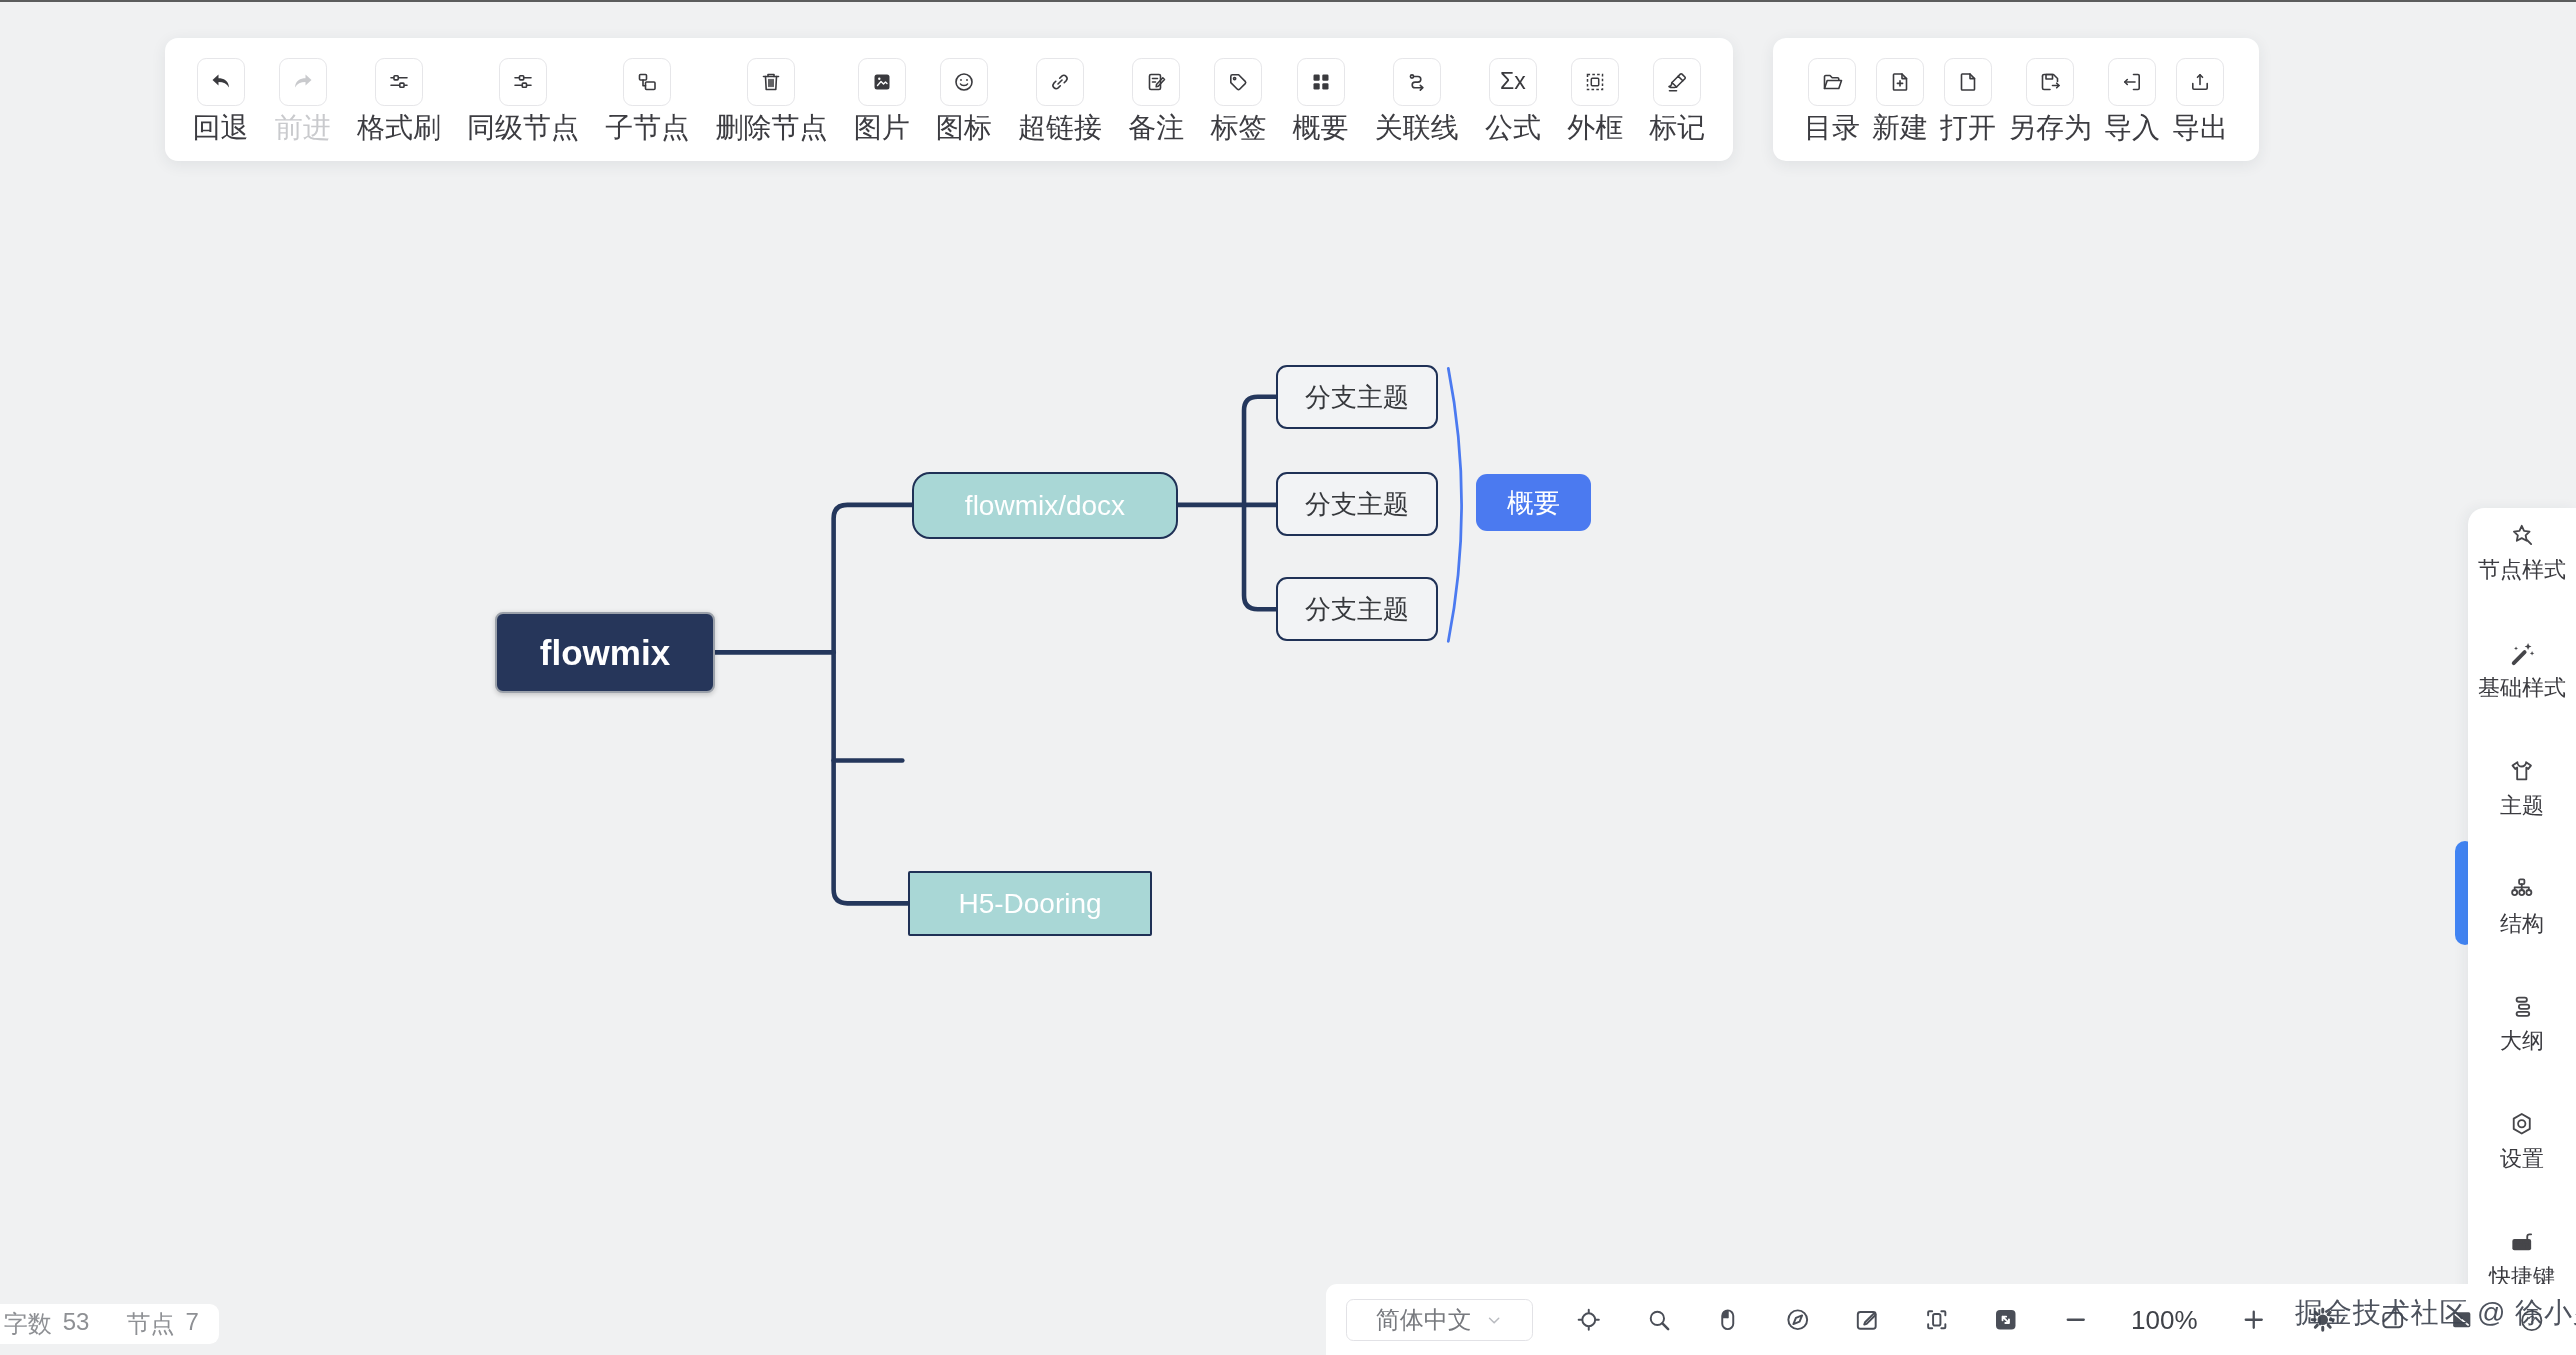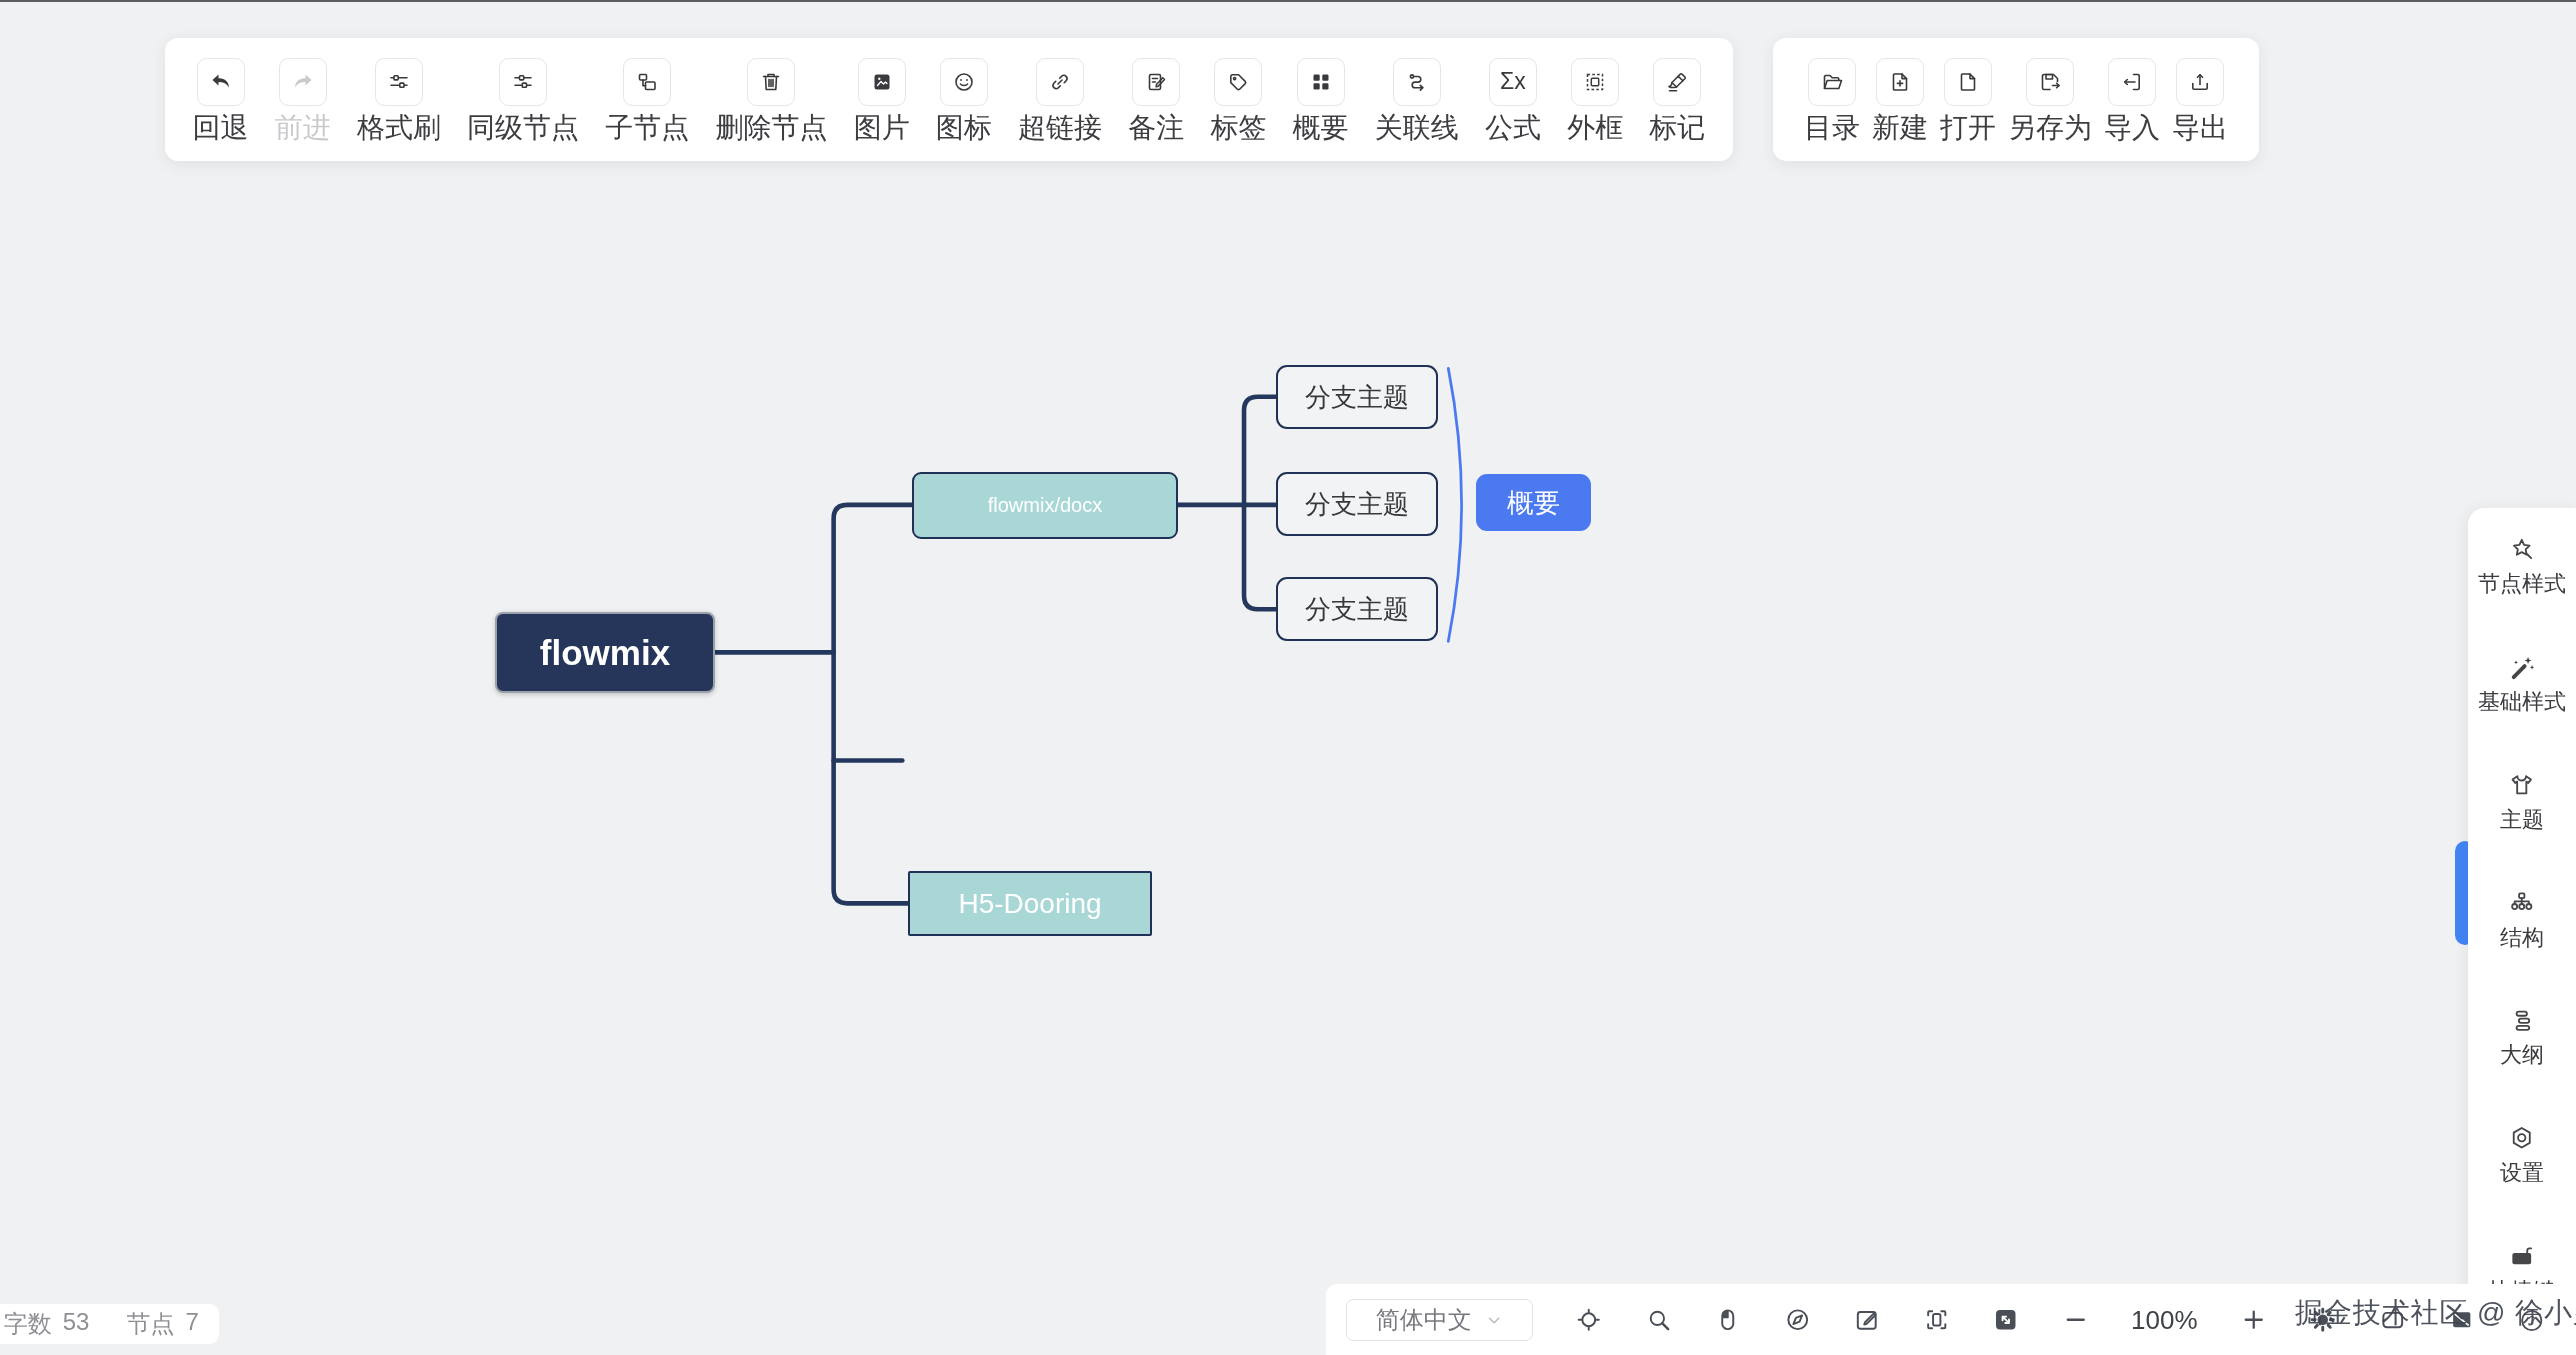--- a/index.html
+++ b/index.html
@@ -29,36 +29,36 @@
   
   #edges{position:absolute;left:0;top:0;width:2576px;height:1356px;pointer-events:none}
   .connector{stroke:var(--line-navy);stroke-width:5;fill:none;stroke-linecap:round}
   .brace{stroke:var(--accent-blue);stroke-width:3;fill:none;stroke-linecap:round}
   .node{position:absolute;display:flex;align-items:center;justify-content:center;
         border:2.7px solid var(--navy-border);cursor:pointer}
   #node-root{left:495px;top:612px;width:220px;height:81px;background:var(--root-bg);
         border-color:#9ba1aa;border-radius:8px;color:#fff;font-size:35px;font-weight:bold;
         box-shadow:0 1.8px 5.5px rgba(0,0,0,.18)}
   #node-docx{left:912px;top:472px;width:266px;height:67px;background:var(--node-teal);
-        border-radius:9px;color:#fff;font-size:20px}
+        border-radius:18px;color:#fff;font-size:28px}
   #node-flow{left:912px;top:726px;width:260px;height:71px;background:var(--node-teal);
         border-radius:14.7px;color:#fff;font-size:28px;
         outline:2.7px solid var(--selection-blue);outline-offset:4.6px}
   #node-h5{left:908px;top:871px;width:244px;height:65px;background:var(--node-teal);
         border-radius:2px;color:#fff;font-size:28px}
   .branch-node{left:1276px;width:162px;height:64px;background:#f2f3f5;border-radius:11px;
         color:#36383c;font-size:26px}
   #branch-1{top:365px}#branch-2{top:472px}#branch-3{top:577px}
   #node-summary{left:1476px;top:474px;width:115px;height:57px;background:var(--accent-blue);
         border:none;border-radius:11px;color:#fff;font-size:26.6px}
 
   
   #sidebar{position:absolute;left:2468px;top:508px;width:108px;height:847px;background:var(--panel-white);
         border-radius:16.5px 0 0 0;box-shadow:-3.7px 0 13px rgba(40,50,70,.06);z-index:2;
-        display:flex;flex-direction:column;align-items:center;padding-top:27px;gap:54px}
+        display:flex;flex-direction:column;align-items:center;padding-top:13px;gap:54px}
   .sb-item{display:flex;flex-direction:column;align-items:center;gap:6.4px;color:#46464a;cursor:pointer}
   .sb-label{font-size:22px;color:#3b3b40;white-space:nowrap}
   #sidebar-indicator{position:absolute;left:2455px;top:841px;width:20px;height:104px;
         border-radius:10px;background:var(--indicator-blue);z-index:1}
 
   
   #bottombar{position:absolute;left:1326px;top:1284px;width:1250px;height:72px;background:var(--panel-white);
         border-radius:11px 0 0 0;display:flex;align-items:center;padding-left:20px;gap:42px;z-index:3}
   #lang-select{width:187px;height:42px;border:0.9px solid #e2e2e6;border-radius:7.3px;display:flex;
         align-items:center;justify-content:center;gap:13px;color:#77797e;font-size:24px;cursor:pointer;background:#fff}

